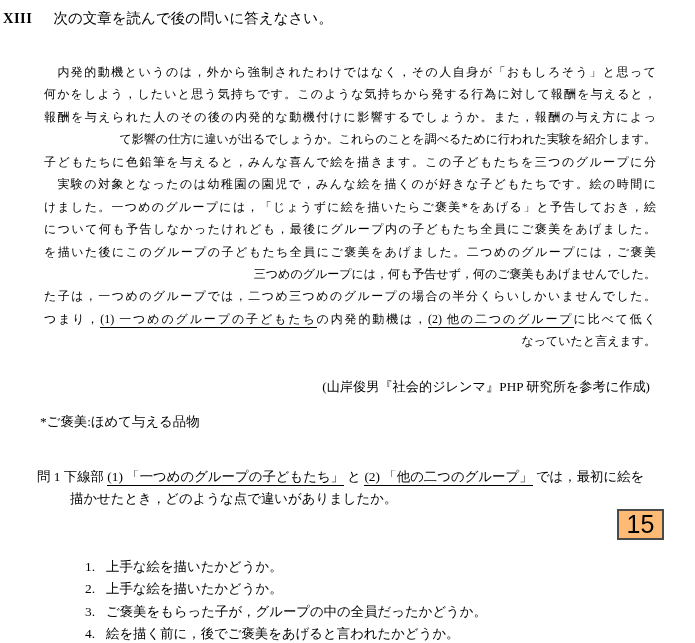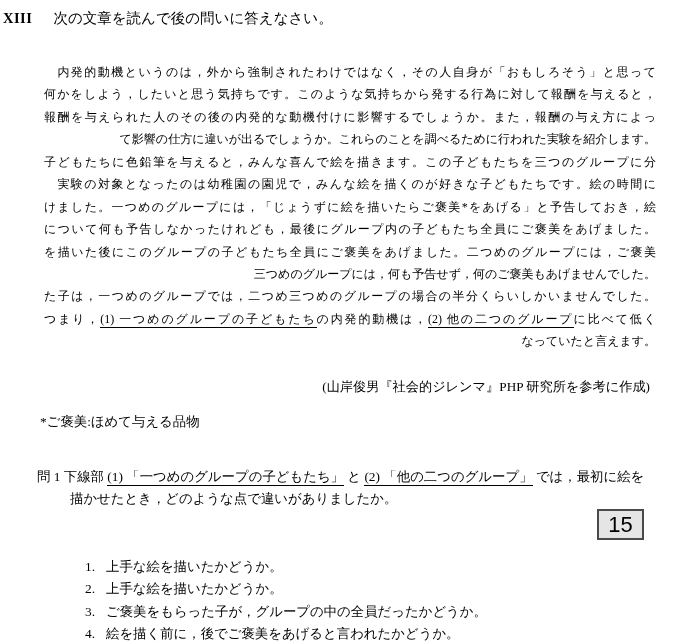--- a/index.html
+++ b/index.html
@@ -26,23 +26,23 @@
   .citation{position:absolute;top:377px;left:44px;width:606px;
             font-size:13.2px;text-align:right;line-height:20px;}
   .footnote{position:absolute;top:412px;left:40px;font-size:13.4px;line-height:20px;}
 
   
   .question{position:absolute;top:466px;left:37px;width:620px;
             font-size:13.4px;line-height:22.45px;}
   .q-line2{padding-left:33px;}
 
   
-  .answer-box{position:absolute;top:509px;left:597px;width:43px;height:27px;
+  .answer-box{position:absolute;top:509px;left:617px;width:43px;height:27px;
               border:2px solid #4a4a4a;display:flex;align-items:center;justify-content:center;
-              font-family:"Liberation Sans","DejaVu Sans",sans-serif;font-size:22px;color:#000;background:#e5e5e5;}
+              font-family:"Liberation Sans","DejaVu Sans",sans-serif;font-size:25px;color:#000;background:#fdba74;}
 
   
   .options{position:absolute;top:556px;left:85px;font-size:13.4px;line-height:22.4px;}
   .option{display:flex;height:22.4px;}
   .option .num{width:17px;}
   .option .txt{margin-left:4px;}
 </style>
 </head>
 <body>
 

